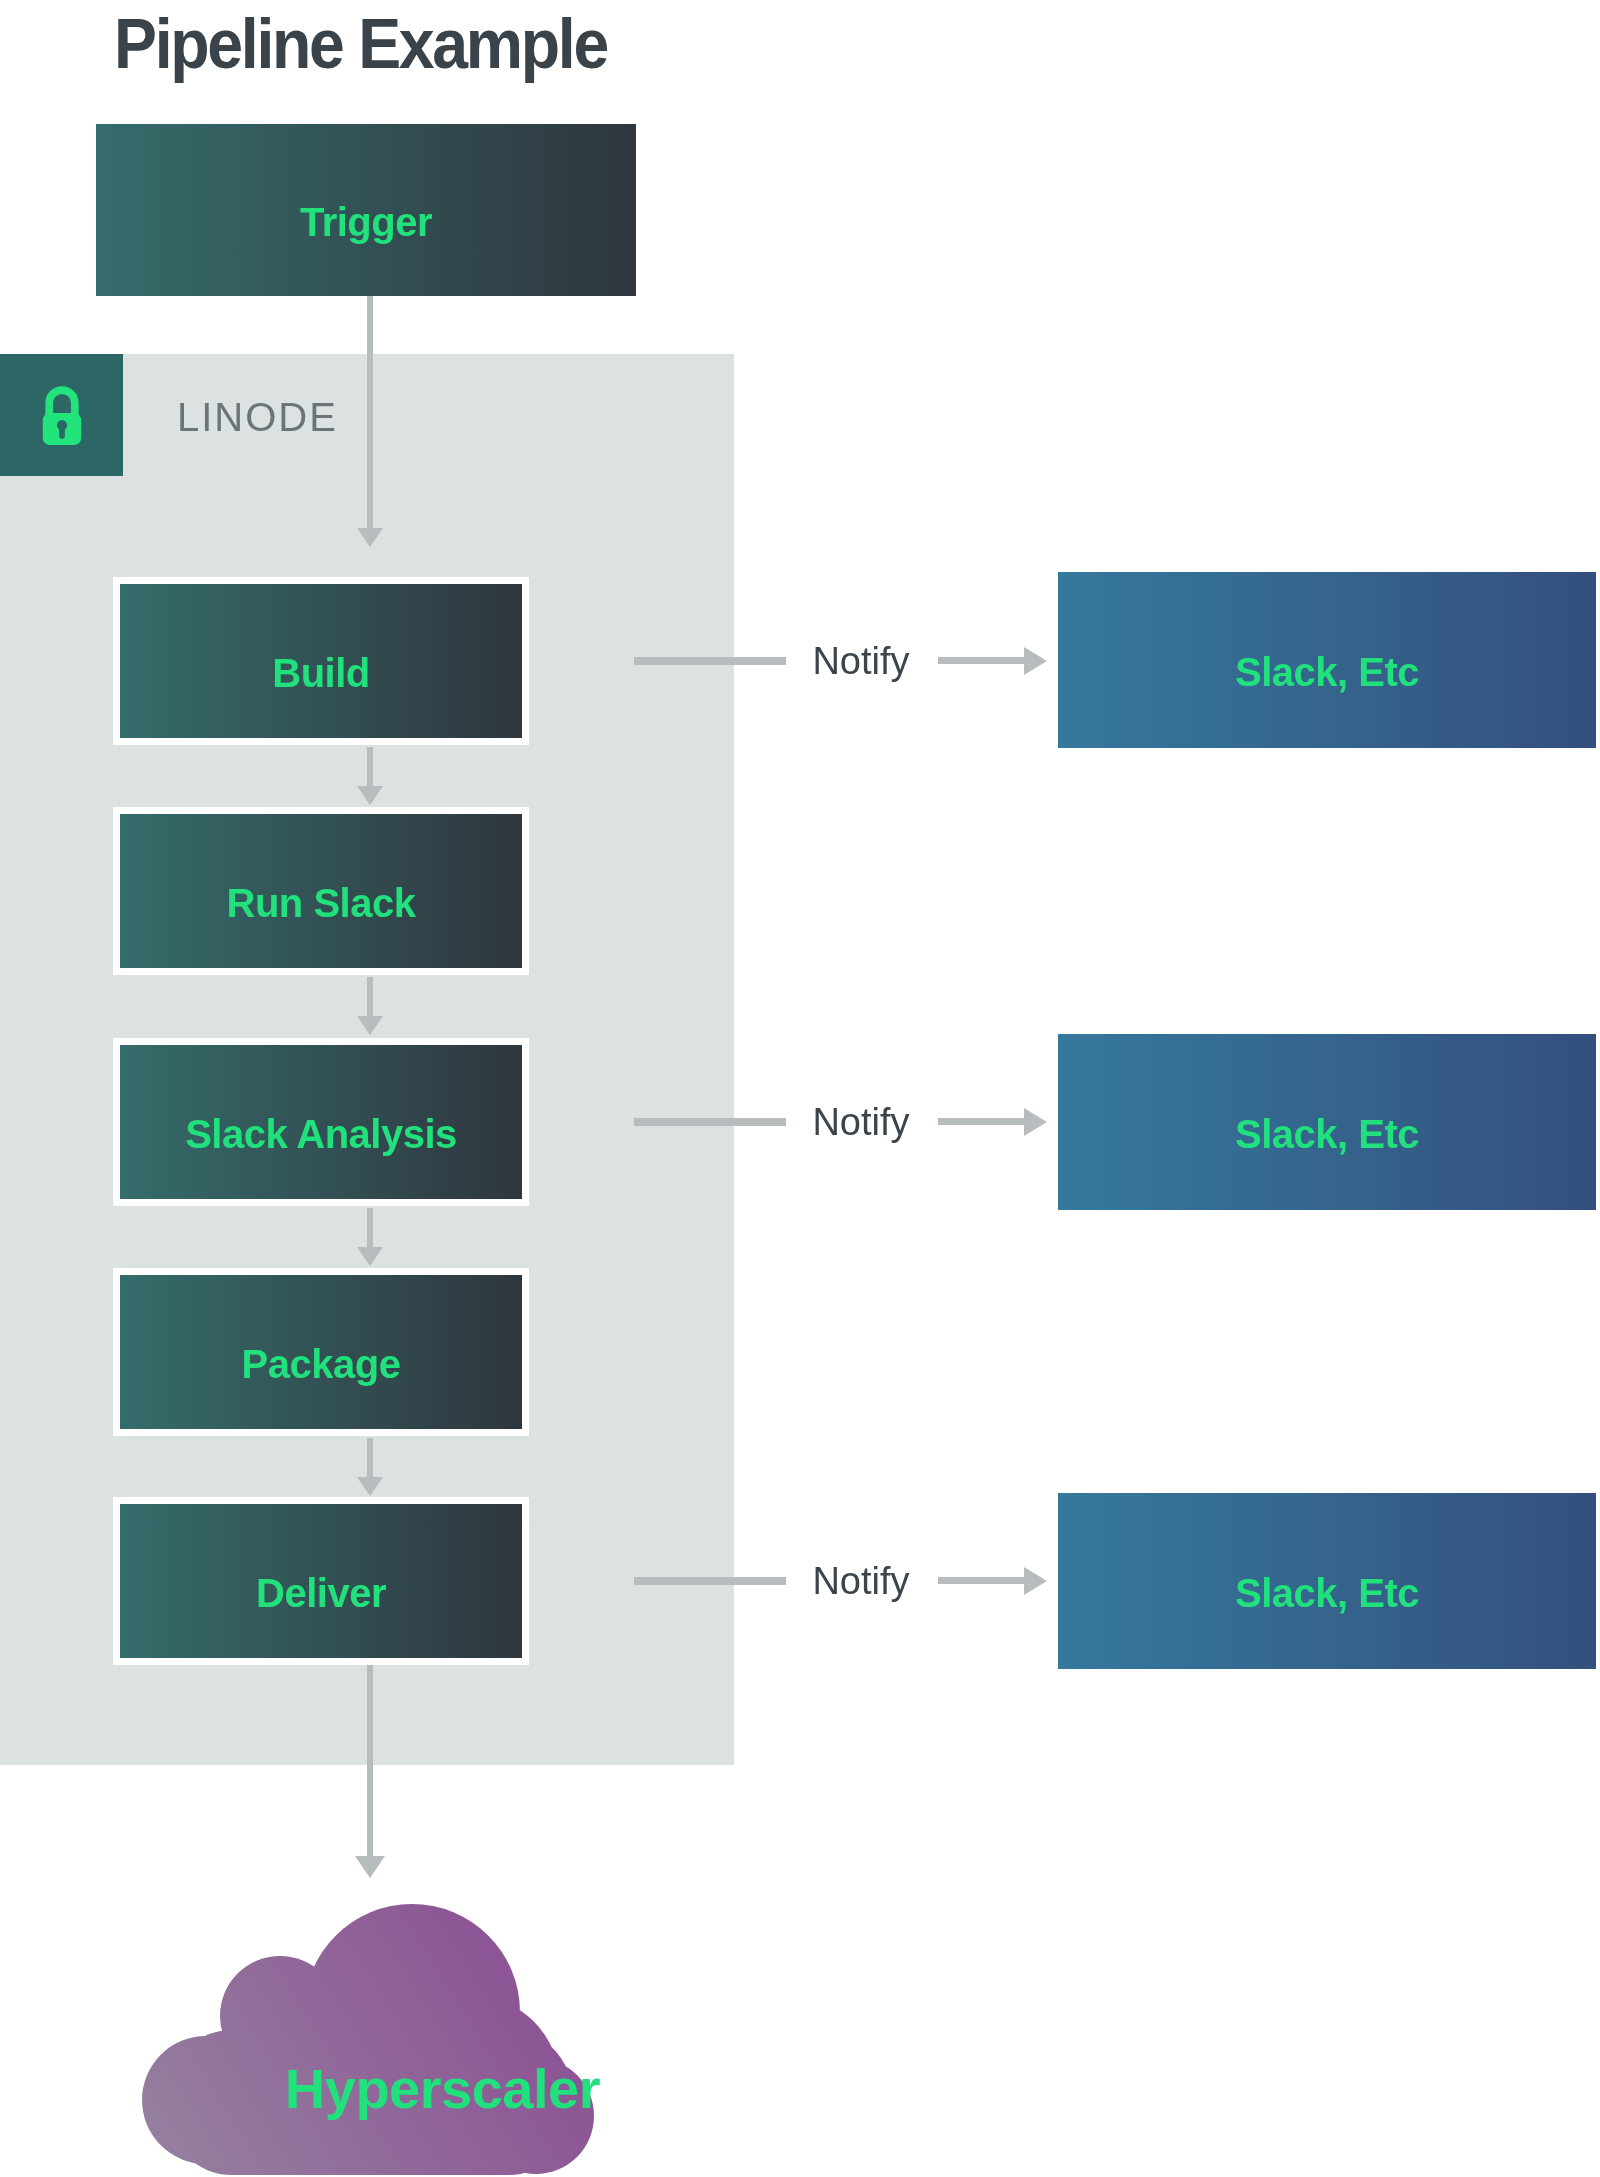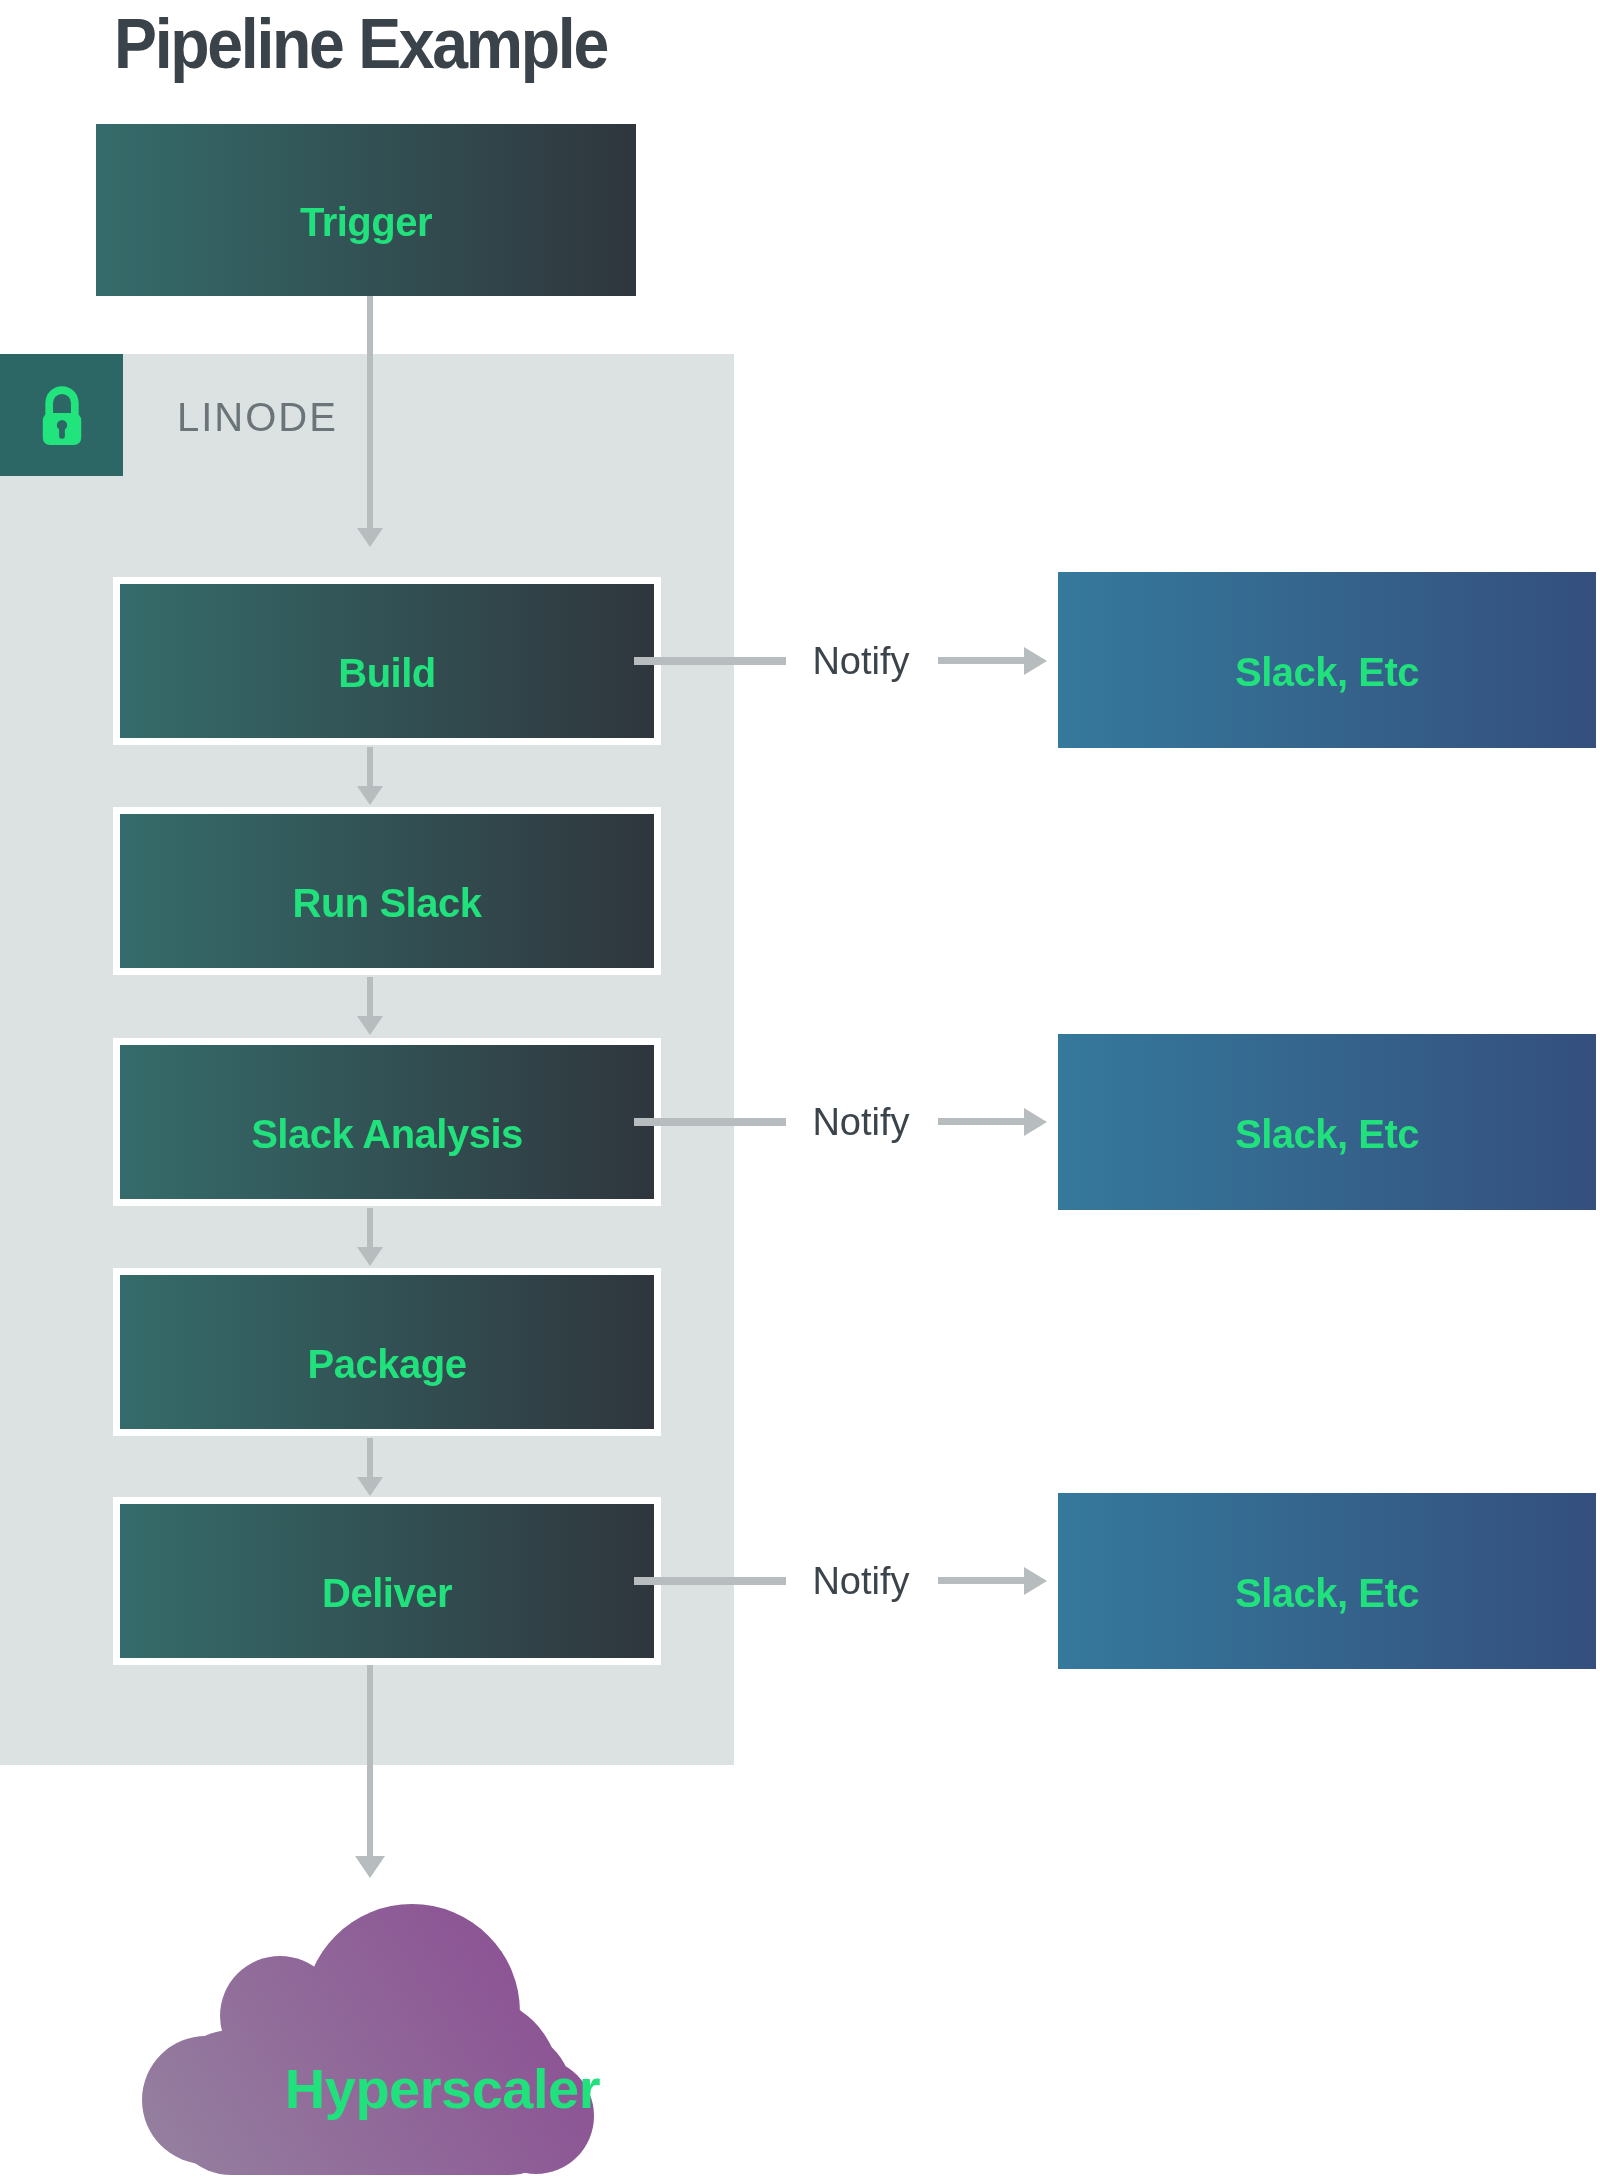--- a/index.html
+++ b/index.html
@@ -61,21 +61,21 @@
     position: absolute;
     left: 168px; top: 393px; height: 48px;
     display: flex; align-items: center;
     font-size: 40px;
     letter-spacing: 2px;
     color: var(--panel-label);
     z-index: 3;
     margin-left: 9px;
   }
   .stage-node {
-    left: 113px; width: 548px; height: 168px;
+    left: 113px; width: 416px; height: 168px;
     border: 7px solid #ffffff;
     box-sizing: border-box;
     background: linear-gradient(90deg, var(--stage-from), var(--stage-to));
     z-index: 2;
   }
   .slack-node {
     left: 1058px; width: 538px; height: 176px;
     background: linear-gradient(90deg, var(--slack-from), var(--slack-to));
   }
   .vstem { position: absolute; width: 6px; background: var(--line); z-index: 4; }

